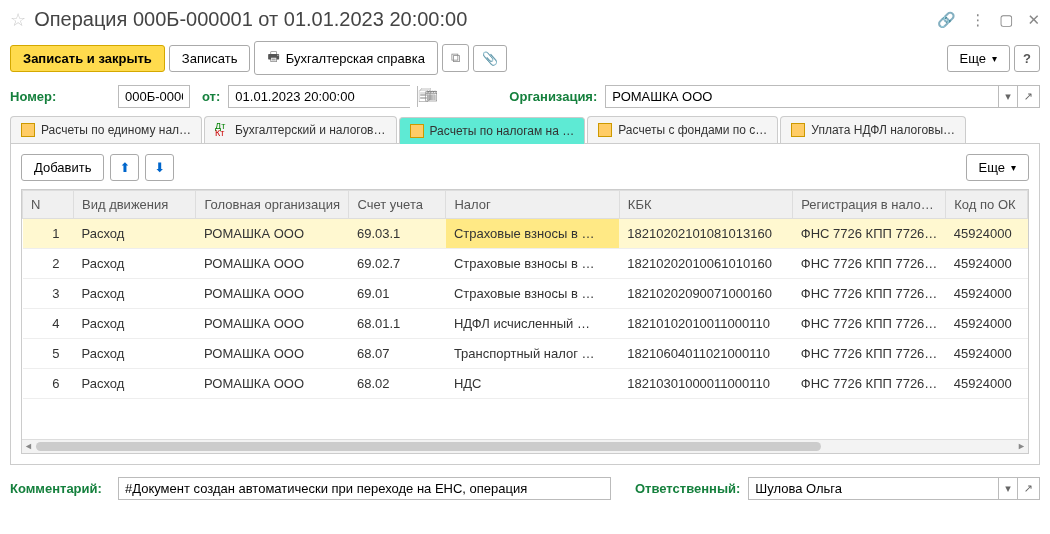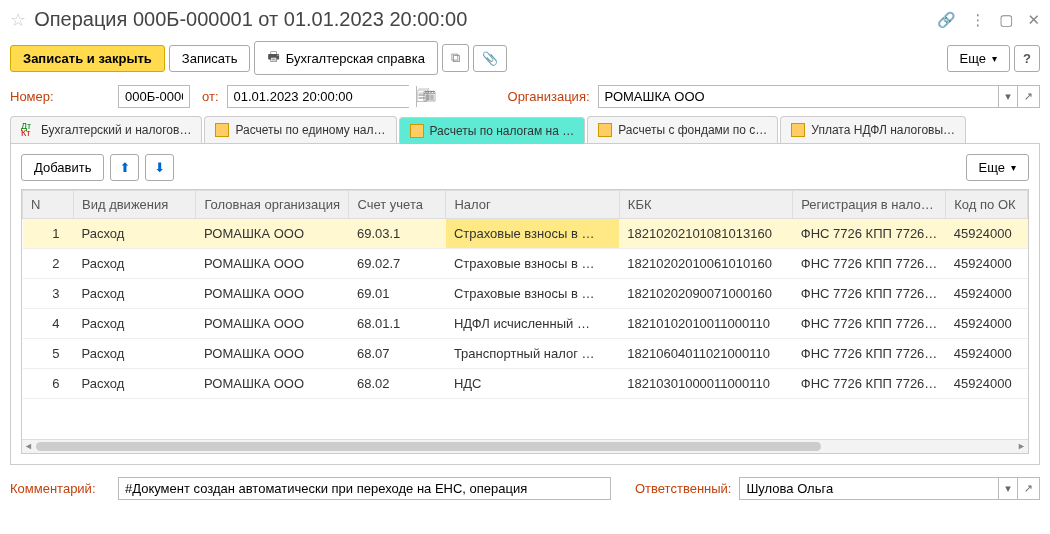--- a/index.html
+++ b/index.html
@@ -63,21 +63,22 @@
     padding: 5px 8px;
   }
   .spacer { flex: 1; }
   .form-row {
     display: flex;
     align-items: center;
     gap: 8px;
     margin-bottom: 8px;
   }
   .label {
-    color: #c2410c;
+    color: #15803d;
+    font-weight: bold;
   }
   .input {
     border: 1px solid #bbb;
     padding: 3px 6px;
     font-size: 13px;
     background: #fff;
   }
   .input-with-btn {
     display: flex;
     border: 1px solid #bbb;
@@ -290,26 +291,26 @@
     <div class="input-with-btn" style="flex:1;">
       <input value="РОМАШКА ООО" style="">
       <span class="subbtn">▾</span>
       <span class="subbtn">↗</span>
     </div>
   </div>
 
 
   <div class="tabs">
     <div class="tab">
+      <span class="tab-icon table-ic"></span>
+      <span>Расчеты по единому нал…</span>
+    </div>
+    <div class="tab">
       <span class="tab-icon dt-kt"><span style="color:green;">Дт</span><br><span style="color:#c00;">Кт</span></span>
       <span>Бухгалтерский и налогов…</span>
-    </div>
-    <div class="tab">
-      <span class="tab-icon table-ic"></span>
-      <span>Расчеты по единому нал…</span>
     </div>
     <div class="tab active">
       <span class="tab-icon table-ic"></span>
       <span>Расчеты по налогам на …</span>
     </div>
     <div class="tab">
       <span class="tab-icon table-ic"></span>
       <span>Расчеты с фондами по с…</span>
     </div>
     <div class="tab">

